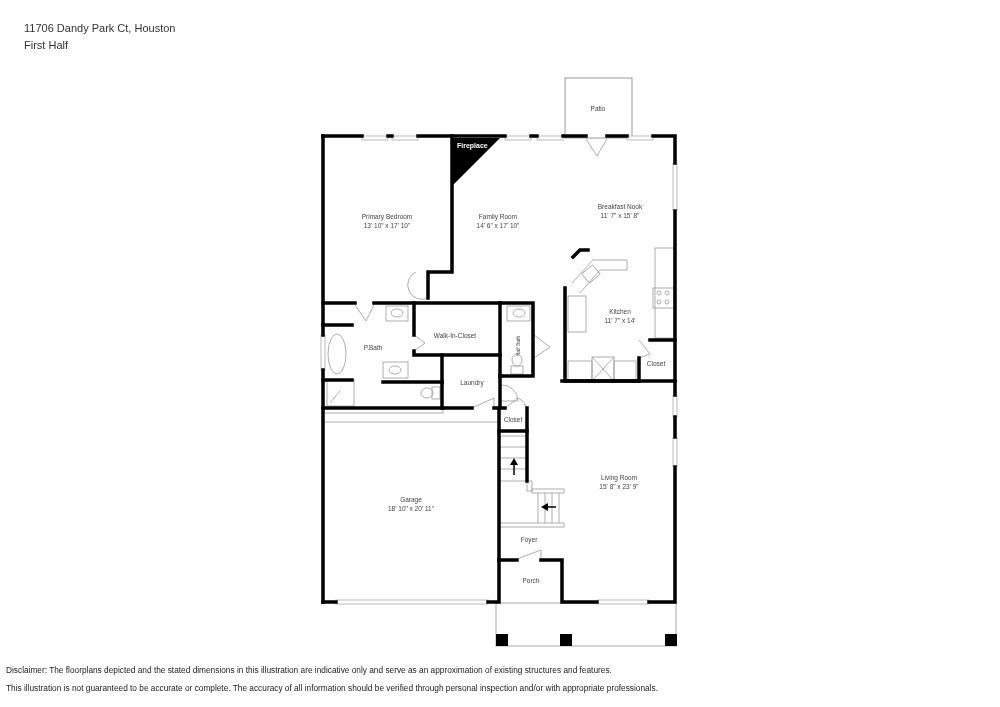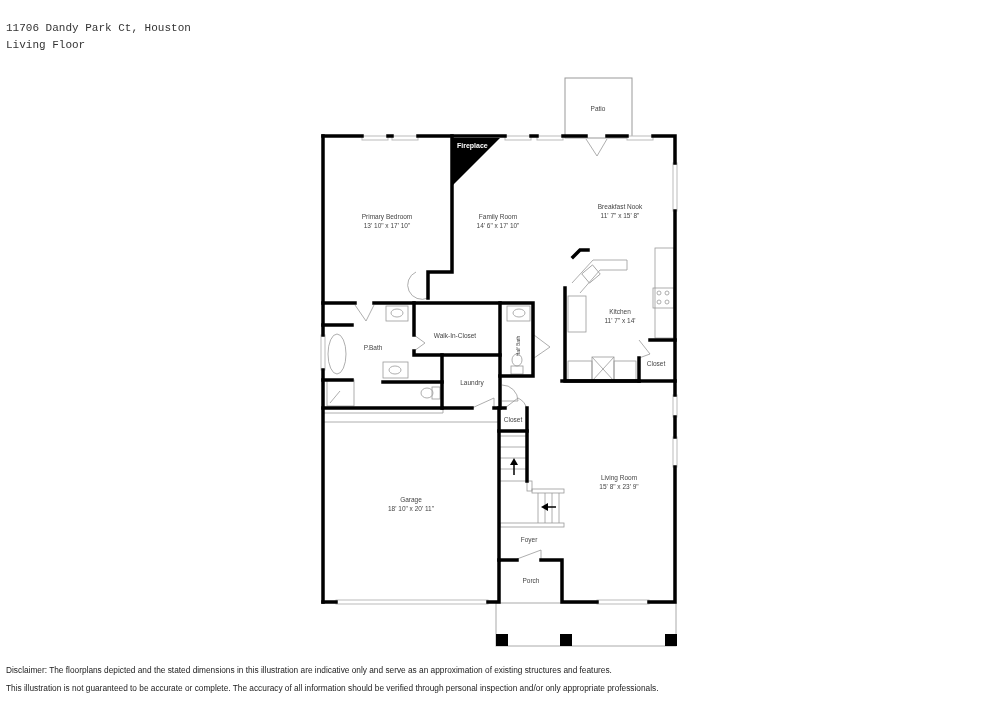--- a/index.html
+++ b/index.html
@@ -1,31 +1,31 @@
 <!DOCTYPE html>
 <html><head>
 <meta charset="utf-8">
 <style>
   html, body { margin:0; padding:0; background:#ffffff; }
   body { width:1000px; height:707px; position:relative; overflow:hidden; font-family:"Liberation Sans", sans-serif; color:#333; }
-  .hdr { position:absolute; left:6px; font-size:11px; color:#333;font-family:Liberation Mono, monospace; }
+  .hdr { position:absolute; left:24px; font-size:11px; color:#333; }
   #addr { top:22px; }
   #floor { top:39px; }
   svg#plan { position:absolute; left:0; top:0; }
   .lbl { font-family:"Liberation Sans", sans-serif; font-size:6.5px; fill:#444; text-anchor:middle; }
   .fp-lbl { font-family:"Liberation Sans", sans-serif; font-size:7px; fill:#fff; font-weight:bold; }
   .disc { position:absolute; left:6px; font-size:8.3px; color:#222; white-space:nowrap; }
   #disc1 { top:665px; }
   #disc2 { top:683px; }
 </style>
 </head>
 <body>
 
 <div class="hdr" id="addr">11706 Dandy Park Ct, Houston</div>
-<div class="hdr" id="floor">Living Floor</div>
+<div class="hdr" id="floor">First Half</div>
 
 <svg id="plan" width="1000" height="707" viewBox="0 0 1000 707">
 
   <g>
     <rect x="565" y="78" width="67" height="60" fill="none" stroke="#999" stroke-width="1"></rect>
     <text class="lbl" x="598" y="111">Patio</text>
   </g>
 
   <g>
     <rect x="496" y="603" width="180" height="43" fill="none" stroke="#aaa" stroke-width="1"></rect>
@@ -203,13 +203,13 @@
     <text class="lbl" x="619" y="480">Living Room</text>
     <text class="lbl" x="619" y="489">15' 8" x 23' 9"</text>
 
     <text class="lbl" x="529" y="542">Foyer</text>
 
     <text class="lbl" x="531" y="583">Porch</text>
   </g>
 </svg>
 
 <div class="disc" id="disc1">Disclaimer: The floorplans depicted and the stated dimensions in this illustration are indicative only and serve as an approximation of existing structures and features.</div>
-<div class="disc" id="disc2">This illustration is not guaranteed to be accurate or complete. The accuracy of all information should be verified through personal inspection and/or only appropriate professionals.</div>
+<div class="disc" id="disc2">This illustration is not guaranteed to be accurate or complete. The accuracy of all information should be verified through personal inspection and/or with appropriate professionals.</div>
 
 </body></html>

